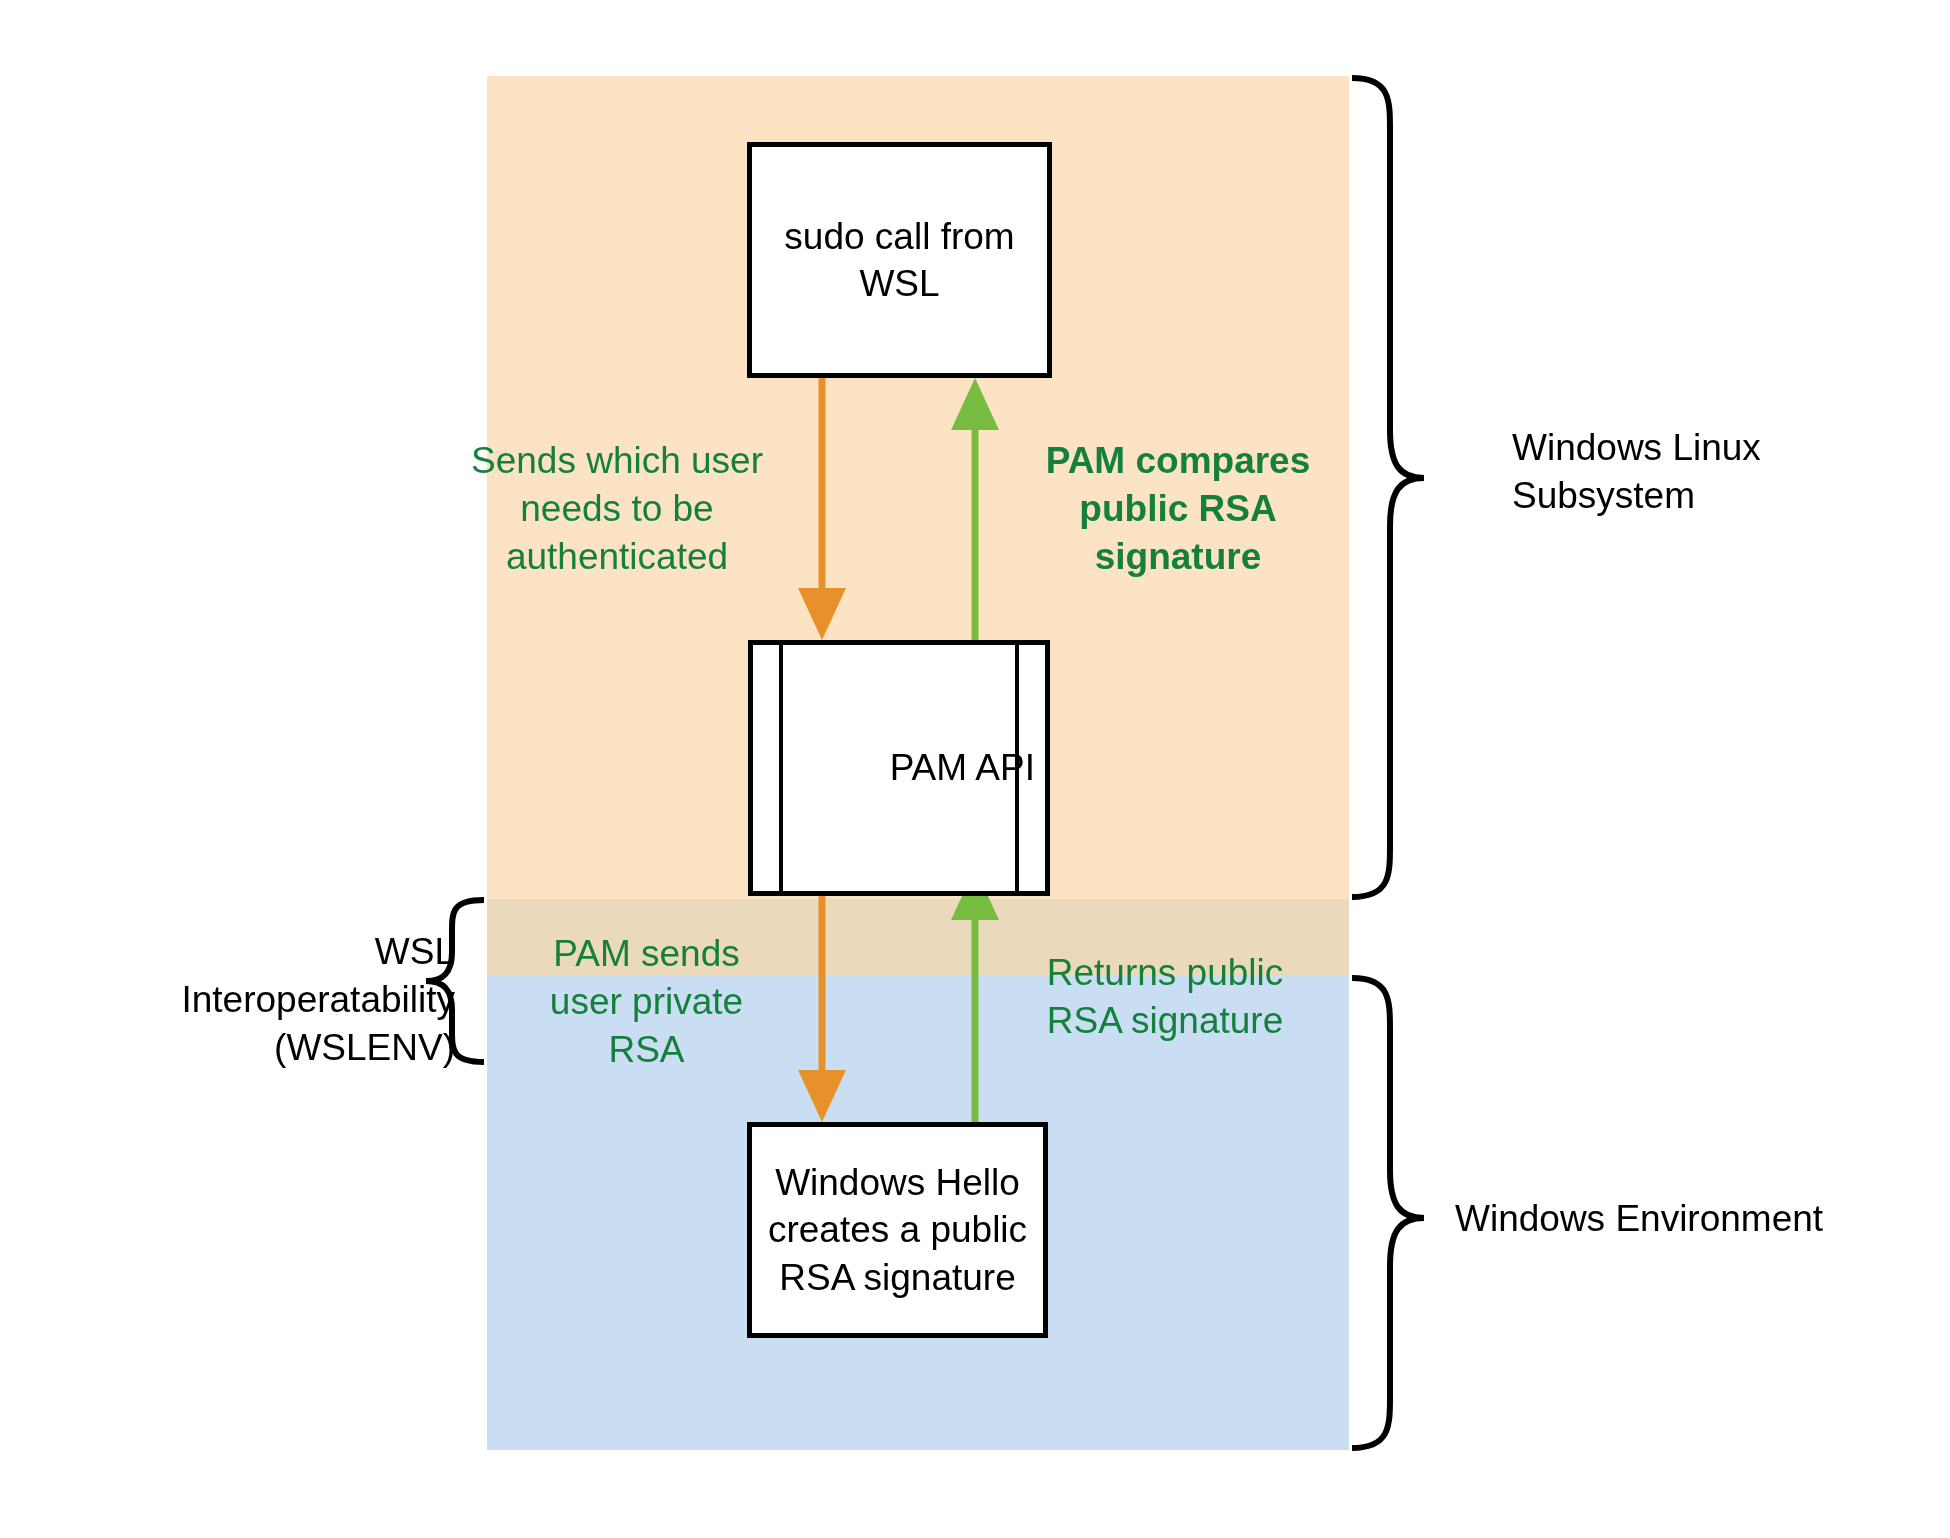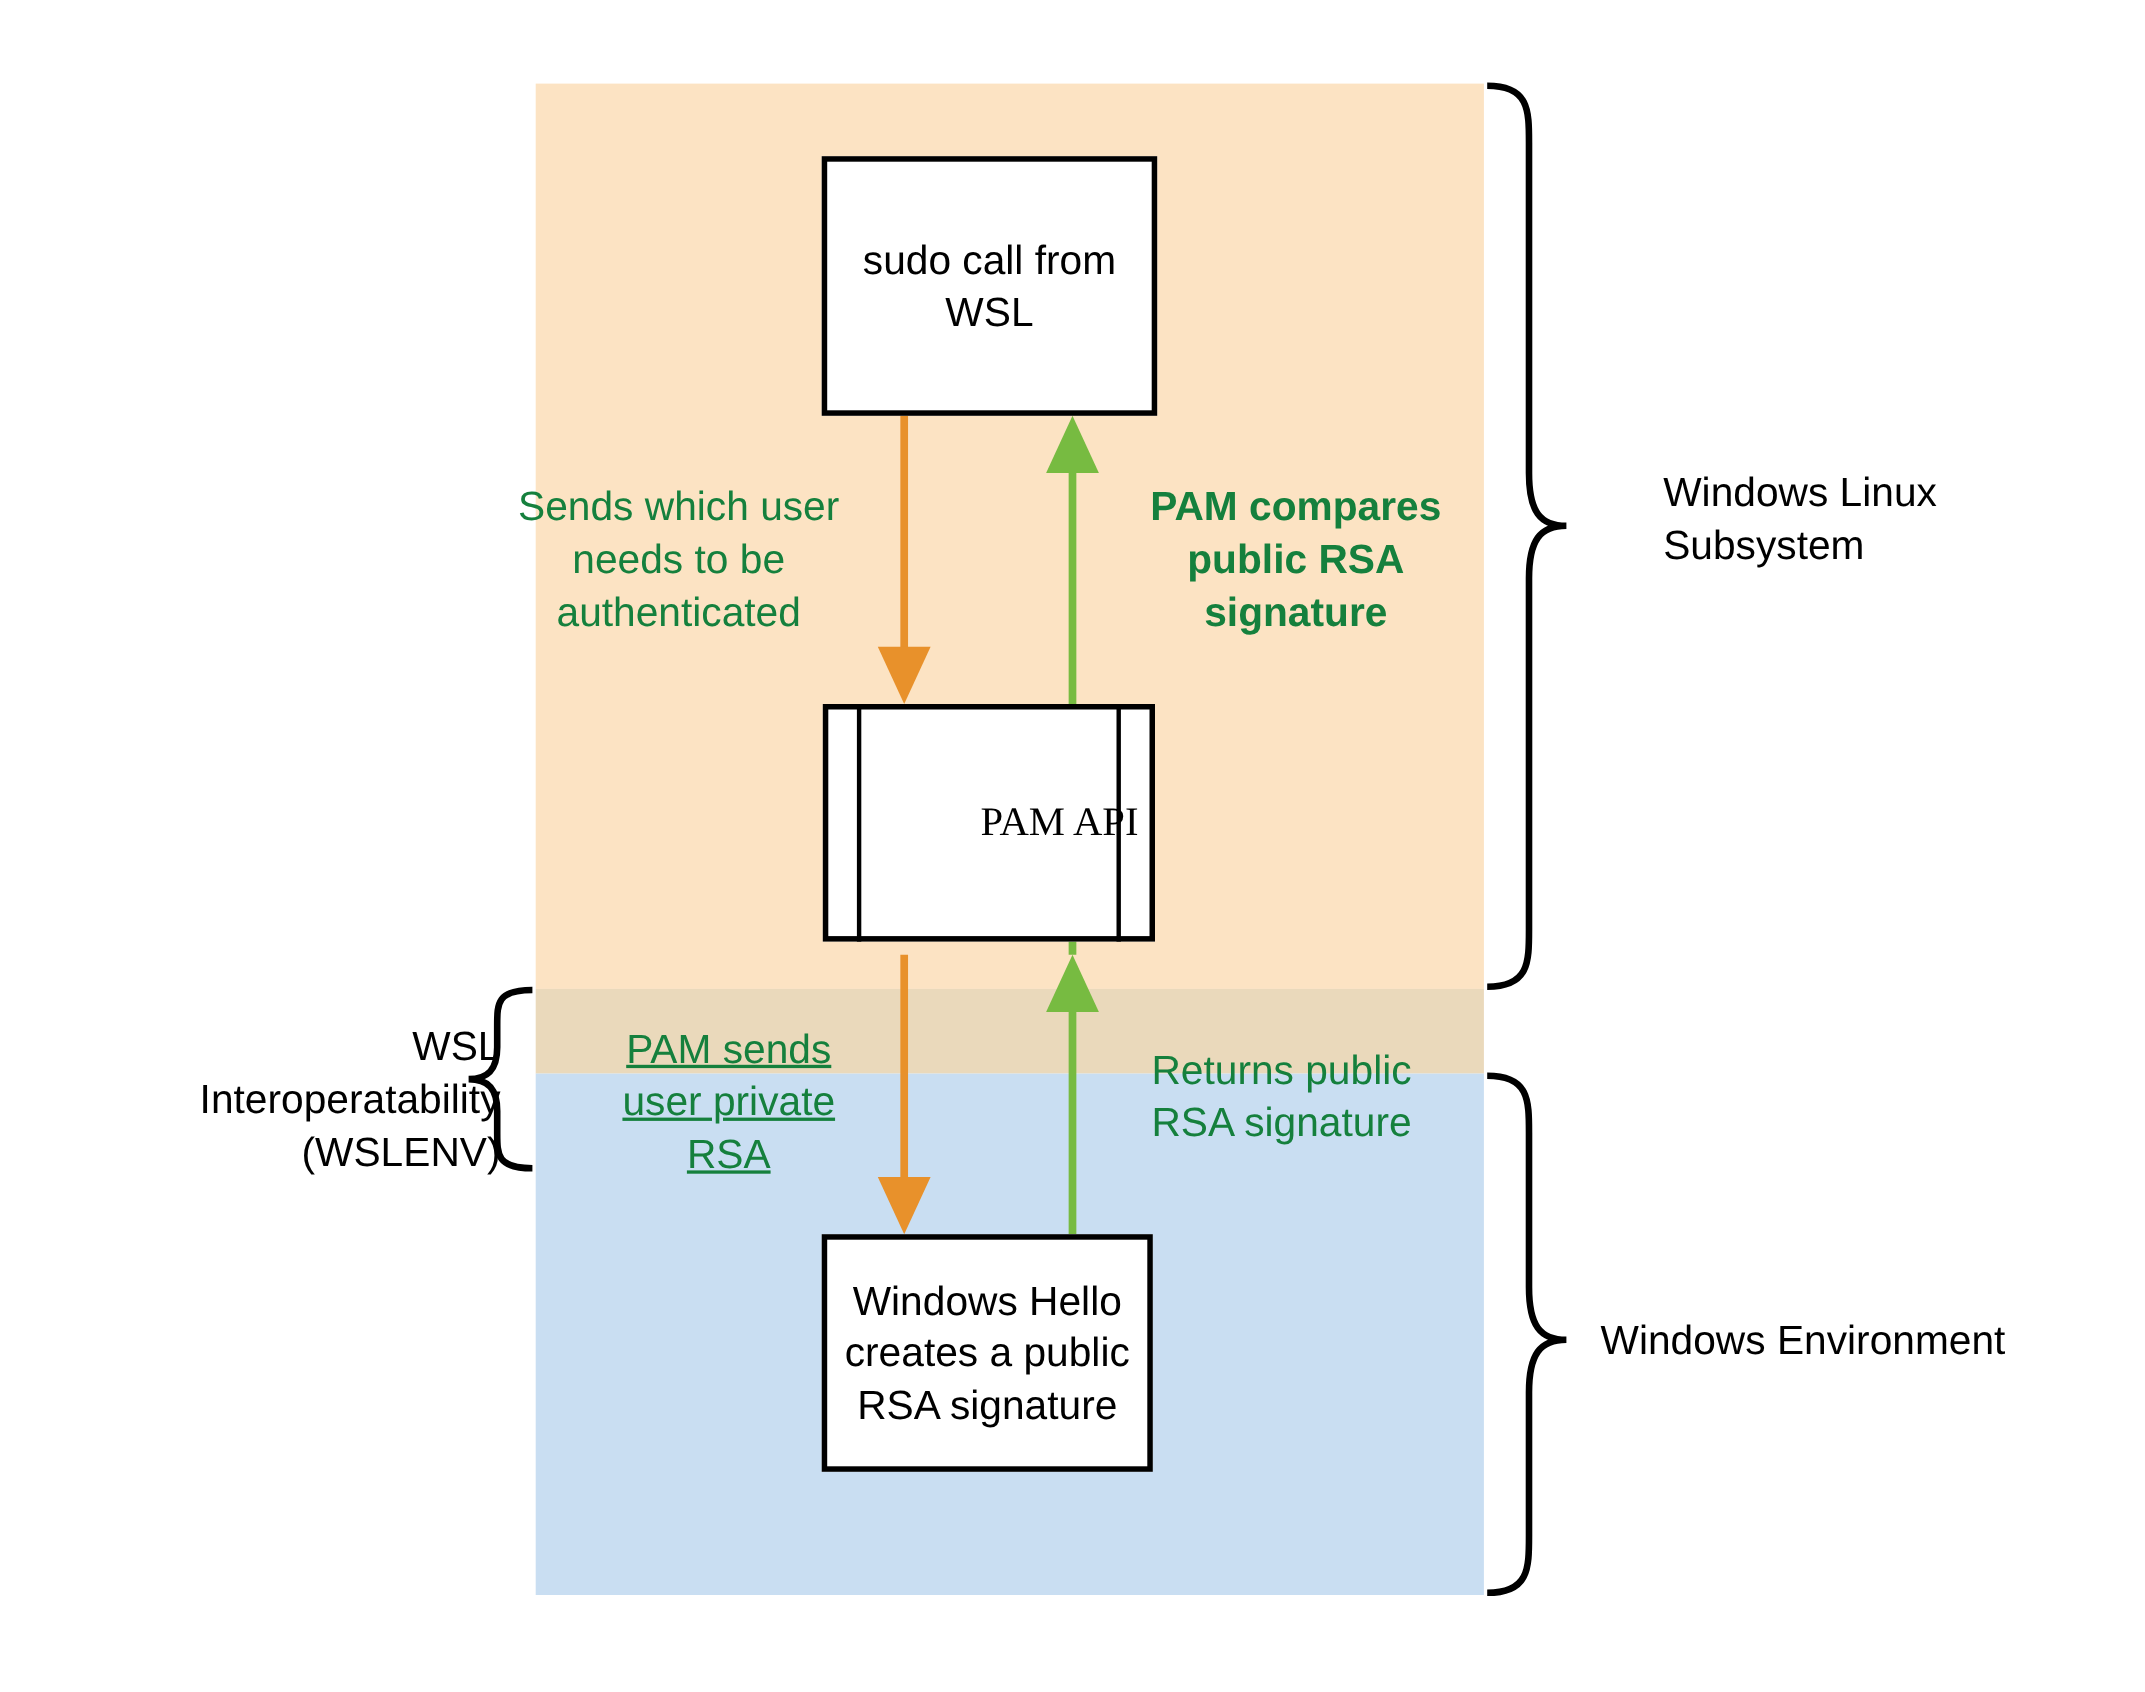--- a/index.html
+++ b/index.html
@@ -42,21 +42,21 @@
     font-size: 37px;
     line-height: 1.28;
   }
   .node .node-label { display: block; padding: 0 10px; }
 
   #node-sudo  { left: 747px;  top: 142px;  width: 305px; height: 236px; }
   #node-hello { left: 747px;  top: 1122px; width: 301px; height: 216px; }
 
   
   #node-pam {
-    left: 748px; top: 640px; width: 302px; height: 216px; font-family: Liberation Serif, serif;
+    left: 748px; top: 640px; width: 302px; height: 256px;
   }
   #node-pam .sub-bar {
     position: absolute;
     top: -5px;
     bottom: -5px;
     width: 4px;
     background: #000000;
   }
   #node-pam .sub-bar-left  { left: 26px; }
   #node-pam .sub-bar-right { right: 26px; }
@@ -73,21 +73,21 @@
   .edge-label {
     position: absolute;
     color: #15803d;
     font-size: 37px;
     line-height: 1.30;
     text-align: center;
     white-space: pre-line;
   }
   #label-sends-user   { left: 452px;  top: 437px;  width: 330px; }
   #label-pam-compares { left: 1013px; top: 437px;  width: 330px; font-weight: bold; }
-  #label-pam-sends    { left: 520px;  top: 930px;  width: 285px; text-decoration: underline; }
+  #label-pam-sends    { left: 504px;  top: 930px;  width: 285px; }
   #label-returns-pub  { left: 1015px; top: 949px;  width: 300px; }
 
   
   .group-label {
     position: absolute;
     color: #000000;
     font-size: 37px;
     line-height: 1.30;
     white-space: pre-line;
   }

